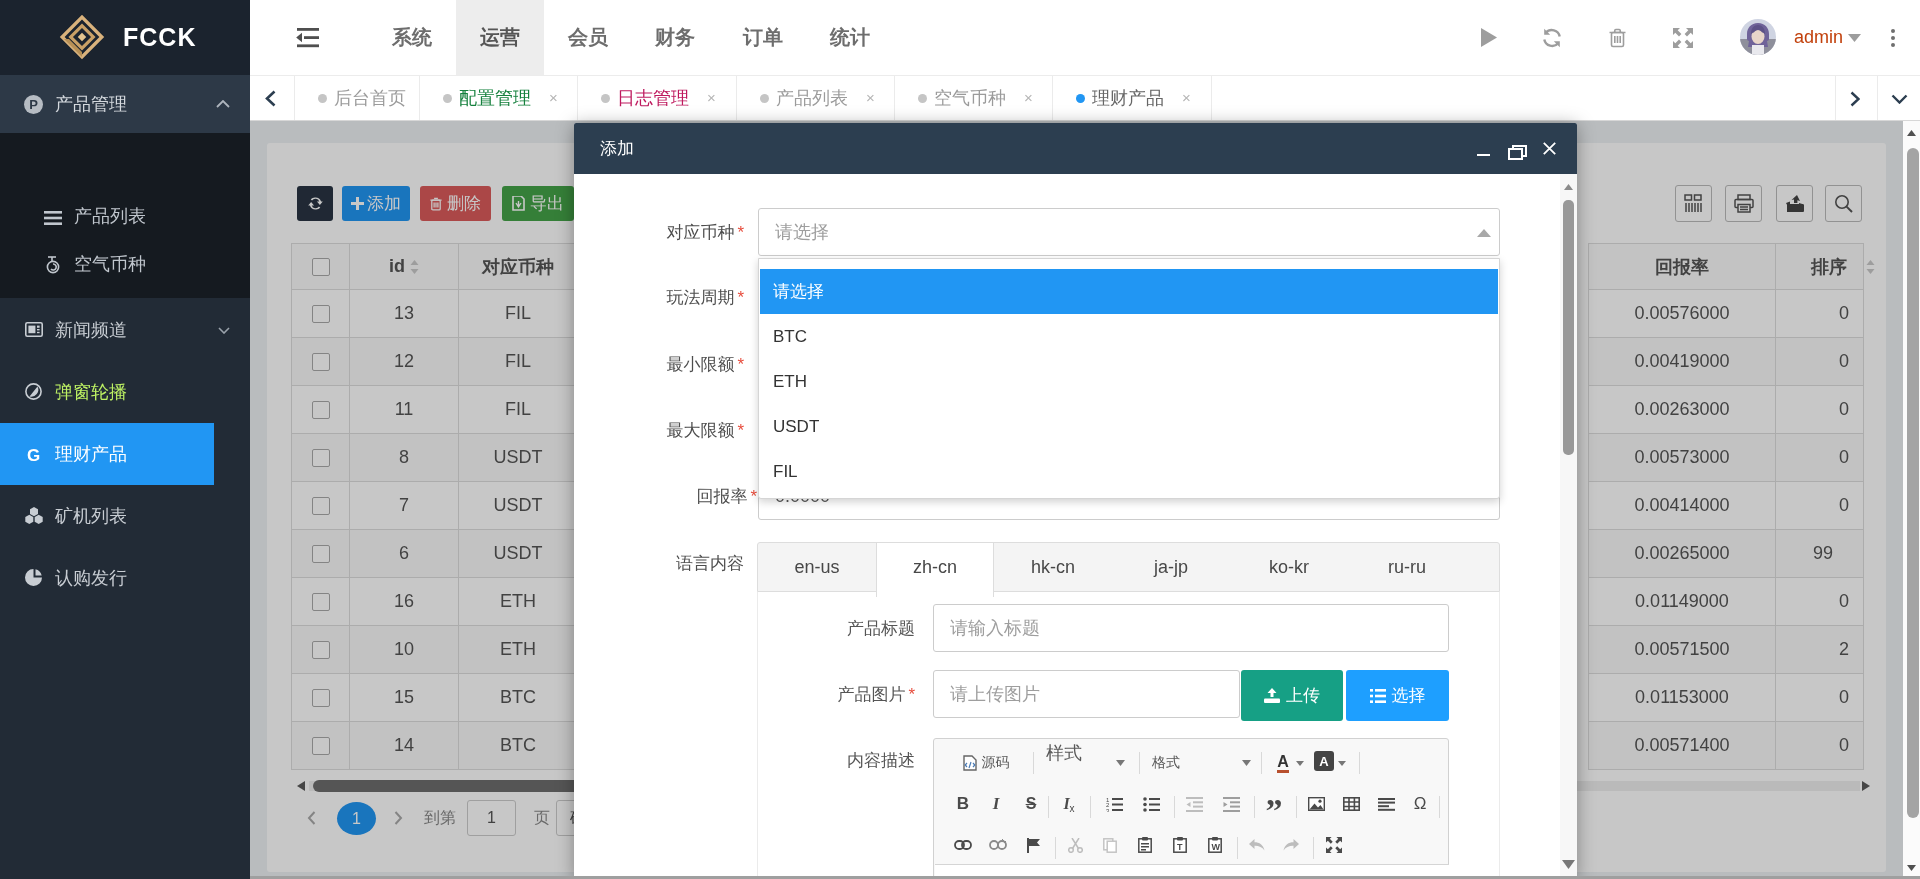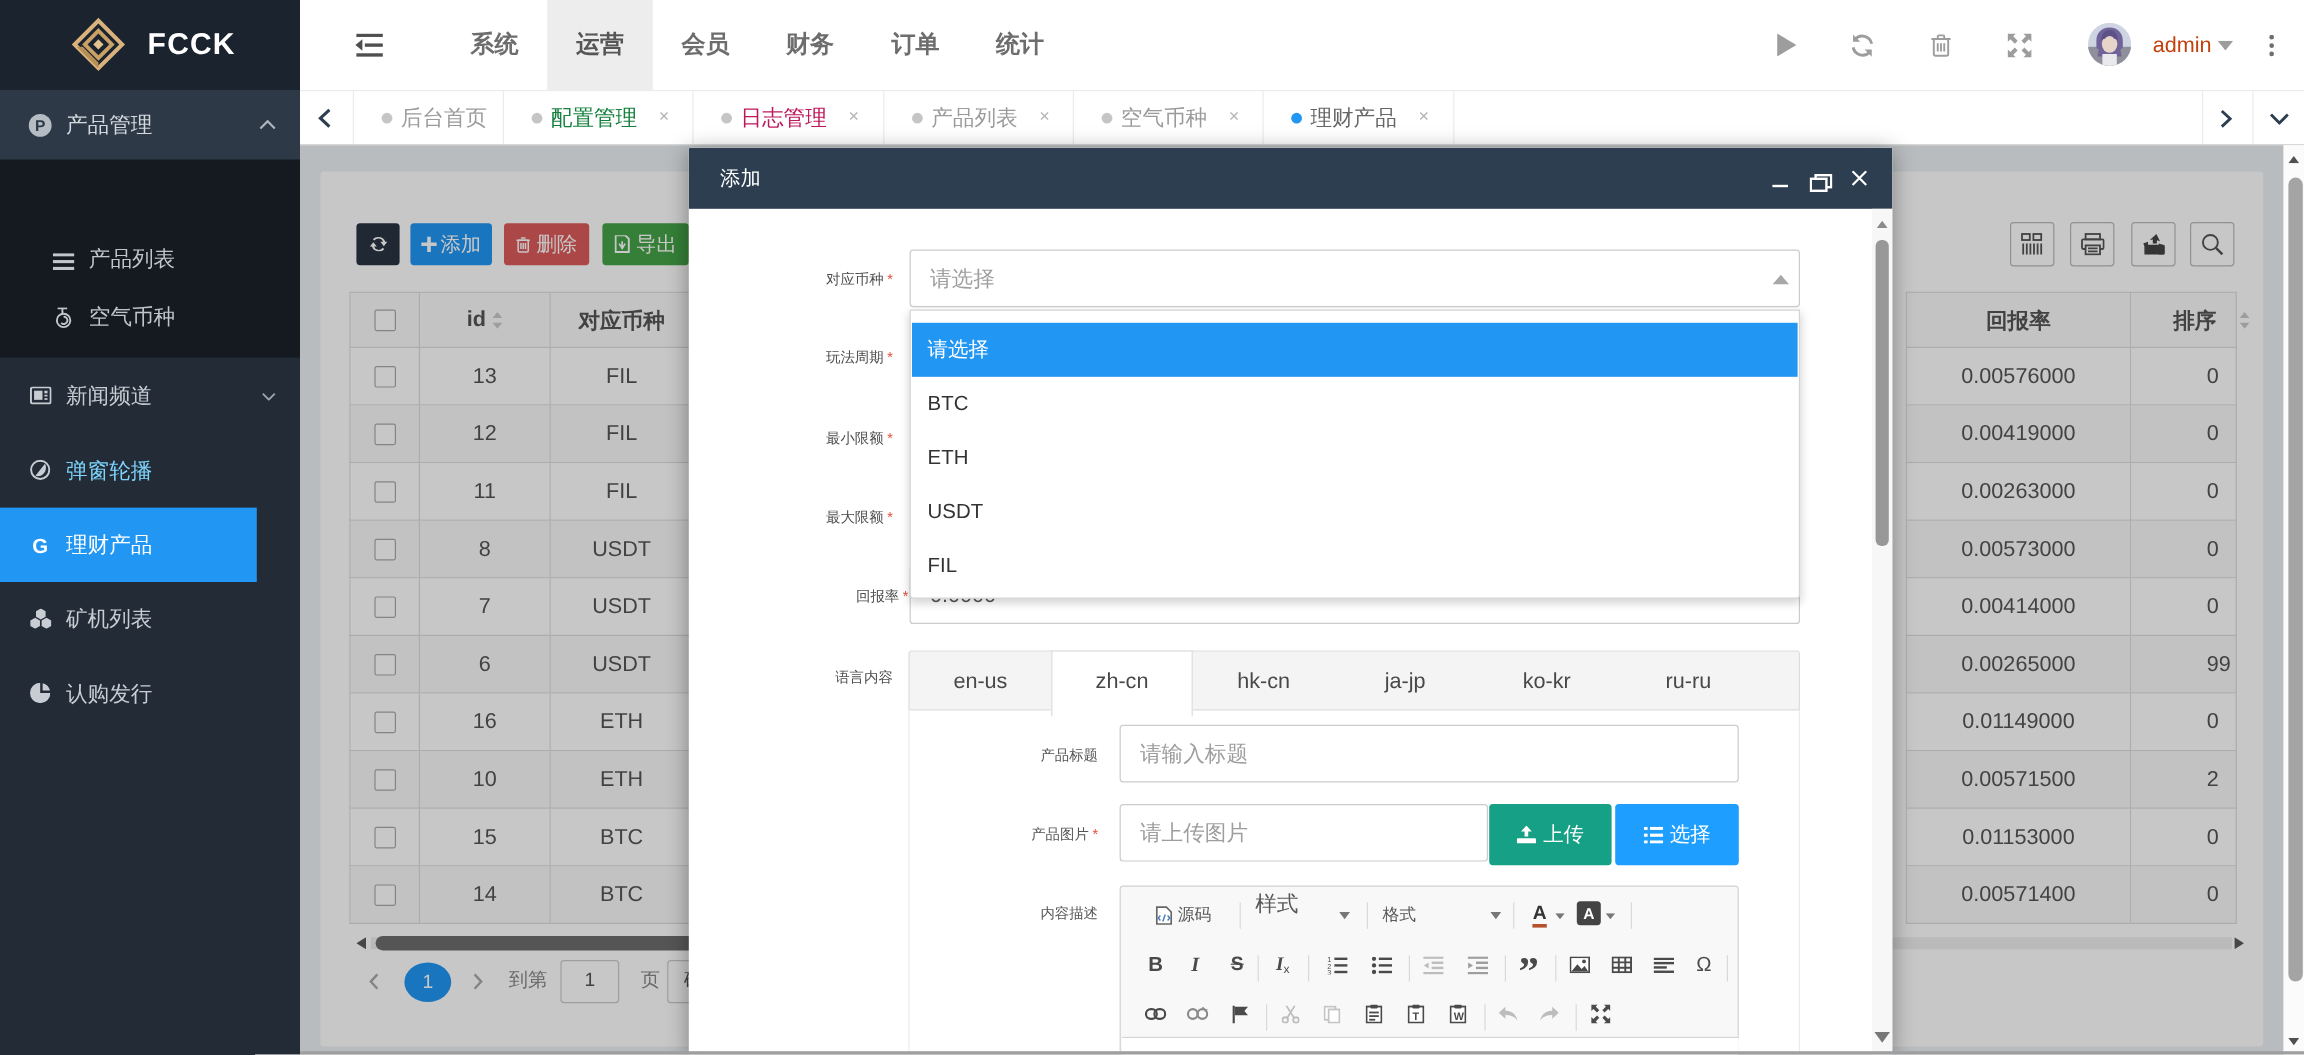--- a/index.html
+++ b/index.html
@@ -34,21 +34,21 @@
 .cell{position:absolute;display:flex;align-items:center;justify-content:center;font-size:18px;color:#555;border-right:1px solid #ddd;border-bottom:1px solid #ddd}
 .cb{width:18px;height:18px;border:1px solid #aaa;border-radius:2px;background:#fff}
 
 #shade{position:absolute;left:250px;top:121px;width:1653px;height:758px;background:rgba(0,0,0,0.22)}
 #vscroll{position:absolute;left:1903px;top:121px;width:17px;height:758px;background:#fbfbfb}
 #vthumb{position:absolute;left:4px;top:27px;width:12px;height:670px;background:#a4a4a4;border-radius:6px}
 
 #modal{position:absolute;left:574px;top:123px;width:1003px;height:756px;background:#fff;box-shadow:0 2px 18px rgba(0,0,0,.35);border-radius:2px 2px 0 0;overflow:hidden}
 #mhead{position:absolute;left:0;top:0;width:1003px;height:51px;background:#2c3e50}
 #mhead .tt{position:absolute;left:26px;top:0;line-height:51px;color:#fff;font-size:17px}
-.lab{position:absolute;width:160px;text-align:right;font-size:12px;color:#4d4d4d;line-height:22px}
+.lab{position:absolute;width:160px;text-align:right;font-size:17px;color:#4d4d4d;line-height:22px}
 .star{color:#e74c3c;margin-left:3px}
 .inp{position:absolute;border:1px solid #ccc;border-radius:3px;background:#fff;font-size:18px;color:#9e9e9e;display:flex;align-items:center;padding-left:16px}
 #drop{position:absolute;left:184px;top:135px;width:742px;height:241px;background:#fff;border:1px solid #d5d5d5;border-radius:0 0 3px 3px;box-shadow:0 3px 8px rgba(0,0,0,.18);z-index:5}
 .opt{position:absolute;left:1px;width:738px;height:45px;line-height:45px;padding-left:13px;font-size:17px;color:#333}
 .opt.sel{background:#2196f3;color:#fff}
 
 #ltabs{position:absolute;left:183px;top:419px;width:743px;height:50px;background:#f4f4f4;border:1px solid #ddd;border-radius:3px 3px 0 0}
 .ltab{position:absolute;top:0;width:118px;height:49px;line-height:49px;text-align:center;font-size:18px;color:#484848}
 .ltab.act{background:#fff;height:55px;border-left:1px solid #ddd;border-right:1px solid #ddd;top:-1px;border-top:1px solid #ddd}
 
@@ -107,21 +107,21 @@
             <rect x="3.4" y="3.6" width="7" height="7.6" fill="#c8cdd3"></rect>
             <rect x="12" y="3.6" width="2.6" height="2.2" fill="#c8cdd3"></rect>
             <rect x="12" y="7" width="2.6" height="1.4" fill="#c8cdd3"></rect>
             <rect x="12" y="9.8" width="2.6" height="1.4" fill="#c8cdd3"></rect>
           </svg></span>
         <span class="tx" style="left:55px;top:21px">新闻频道</span>
         <svg width="12" height="7" viewBox="0 0 12 7" style="position:absolute;left:218px;top:28px">
           <path d="M1 1 L6 6 L11 1" stroke="#9aa2ab" stroke-width="1.6" fill="none"></path>
         </svg>
       </div>
-      <div class="mit" style="top:361px;color:#7dd3fc">
+      <div class="mit" style="top:361px;color:#bef264">
         <span class="micon" style="top:22px"><svg width="17" height="17" viewBox="0 0 17 17">
             <circle cx="8.5" cy="8.5" r="7.6" stroke="#c8cdd3" stroke-width="1.6" fill="none"></circle>
             <path d="M12.5 3.5 A 7 7 0 0 1 4.5 13.5 Z" fill="#c8cdd3"></path>
           </svg></span>
         <span class="tx" style="left:55px;top:21px">弹窗轮播</span>
       </div>
       <div class="mit" style="top:423px;background:#2196f3;color:#fff">
         <span class="micon" style="top:22px"><span style="font-weight:700;font-size:17px;color:#fff">G</span></span>
         <span class="tx" style="left:55px;top:21px">理财产品</span>
       </div>
@@ -387,21 +387,21 @@
           <div class="cell" style="left:188px;top:47px;width:88px;height:48px;background:#fff;justify-content:flex-end;padding-right:14px">0</div>
           <div class="cell" style="left:0;top:95px;width:188px;height:48px;border-left:1px solid #ddd;background:#f9f9f9">0.00419000</div>
           <div class="cell" style="left:188px;top:95px;width:88px;height:48px;background:#f9f9f9;justify-content:flex-end;padding-right:14px">0</div>
           <div class="cell" style="left:0;top:143px;width:188px;height:48px;border-left:1px solid #ddd;background:#fff">0.00263000</div>
           <div class="cell" style="left:188px;top:143px;width:88px;height:48px;background:#fff;justify-content:flex-end;padding-right:14px">0</div>
           <div class="cell" style="left:0;top:191px;width:188px;height:48px;border-left:1px solid #ddd;background:#f9f9f9">0.00573000</div>
           <div class="cell" style="left:188px;top:191px;width:88px;height:48px;background:#f9f9f9;justify-content:flex-end;padding-right:14px">0</div>
           <div class="cell" style="left:0;top:239px;width:188px;height:48px;border-left:1px solid #ddd;background:#fff">0.00414000</div>
           <div class="cell" style="left:188px;top:239px;width:88px;height:48px;background:#fff;justify-content:flex-end;padding-right:14px">0</div>
           <div class="cell" style="left:0;top:287px;width:188px;height:48px;border-left:1px solid #ddd;background:#f9f9f9">0.00265000</div>
-          <div class="cell" style="left:188px;top:287px;width:88px;height:48px;background:#f9f9f9;justify-content:flex-end;padding-right:4px">99</div>
+          <div class="cell" style="left:188px;top:287px;width:88px;height:48px;background:#f9f9f9;justify-content:flex-end;padding-right:30px">99</div>
           <div class="cell" style="left:0;top:335px;width:188px;height:48px;border-left:1px solid #ddd;background:#fff">0.01149000</div>
           <div class="cell" style="left:188px;top:335px;width:88px;height:48px;background:#fff;justify-content:flex-end;padding-right:14px">0</div>
           <div class="cell" style="left:0;top:383px;width:188px;height:48px;border-left:1px solid #ddd;background:#f9f9f9">0.00571500</div>
           <div class="cell" style="left:188px;top:383px;width:88px;height:48px;background:#f9f9f9;justify-content:flex-end;padding-right:14px">2</div>
           <div class="cell" style="left:0;top:431px;width:188px;height:48px;border-left:1px solid #ddd;background:#fff">0.01153000</div>
           <div class="cell" style="left:188px;top:431px;width:88px;height:48px;background:#fff;justify-content:flex-end;padding-right:14px">0</div>
           <div class="cell" style="left:0;top:479px;width:188px;height:48px;border-left:1px solid #ddd;background:#f9f9f9">0.00571400</div>
           <div class="cell" style="left:188px;top:479px;width:88px;height:48px;background:#f9f9f9;justify-content:flex-end;padding-right:14px">0</div>
         </div>
         <svg width="8" height="10" viewBox="0 0 8 10" style="position:absolute;left:30px;top:638px">

